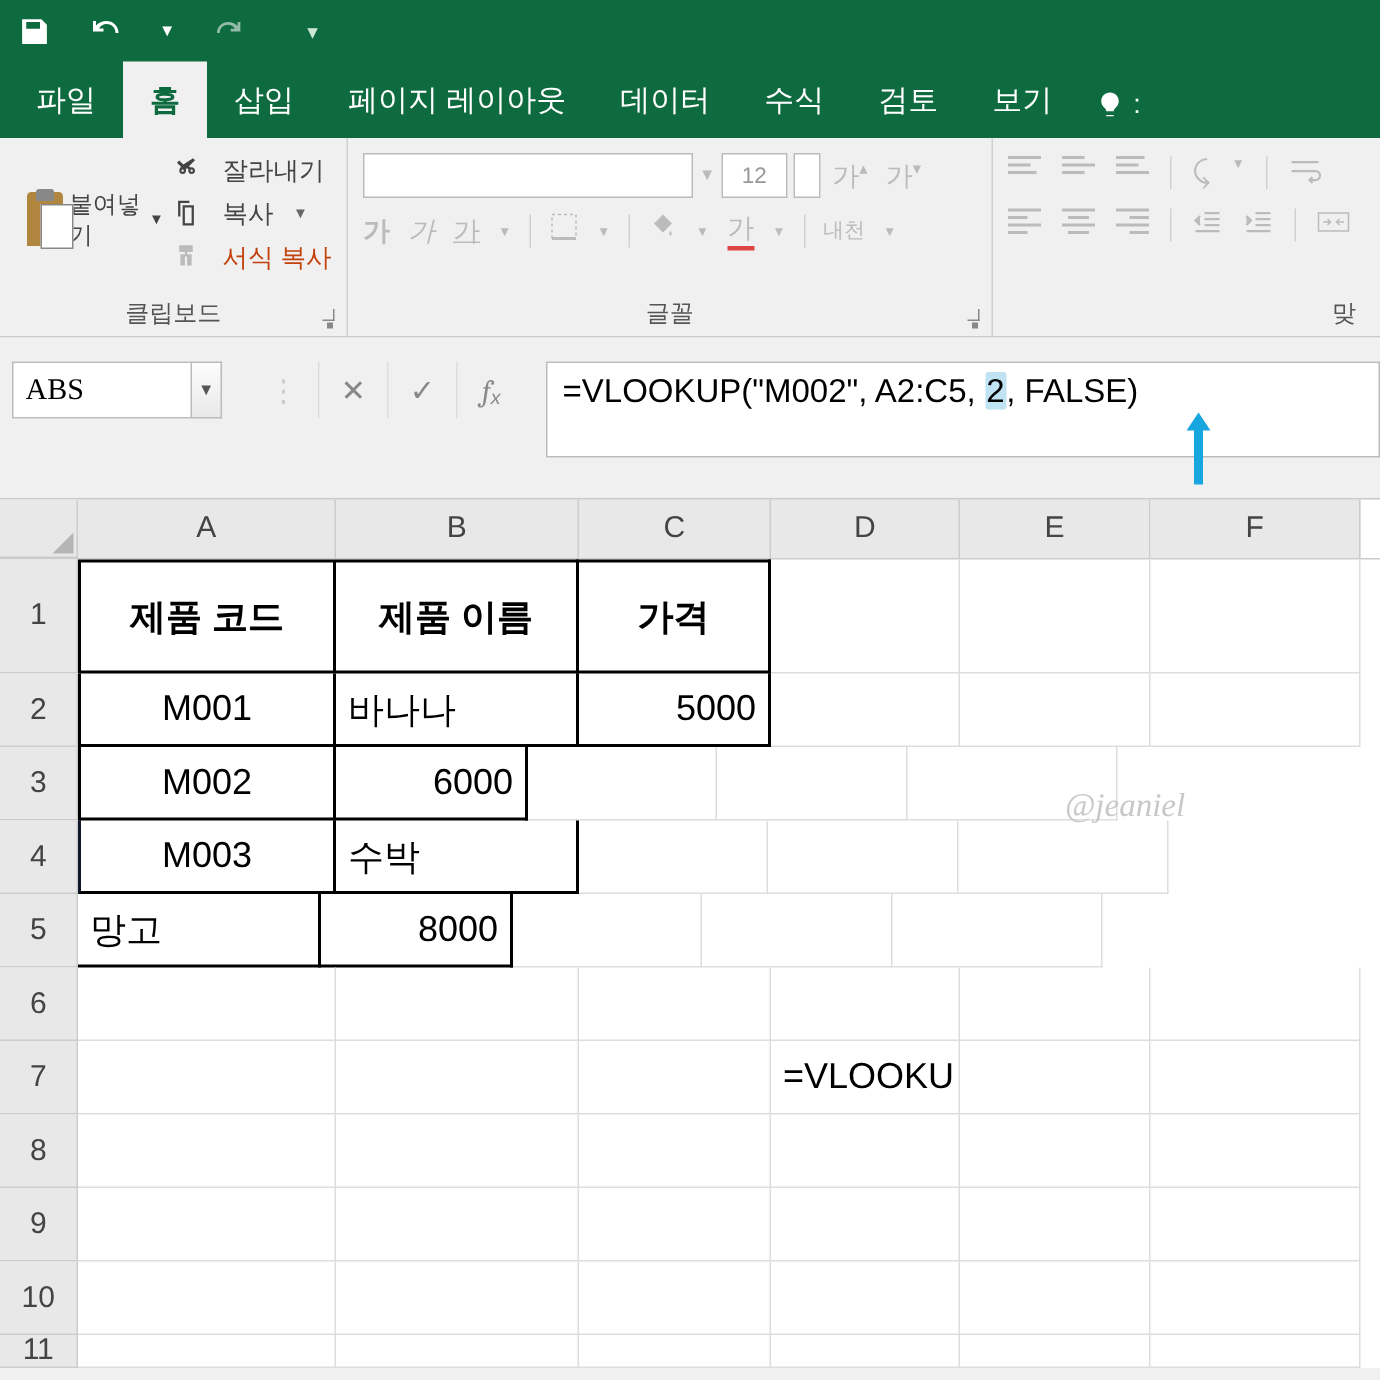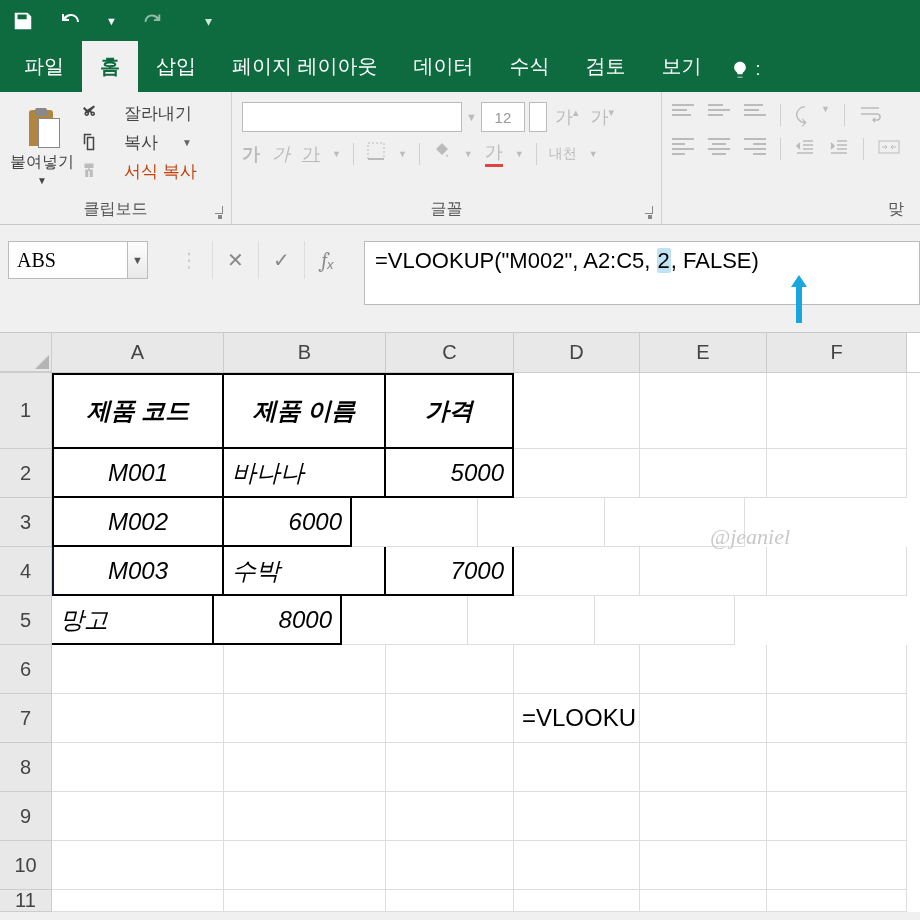--- a/index.html
+++ b/index.html
@@ -19,30 +19,30 @@
 
   
   .ribbon { background: #f0f0f0; height: 133px; border-bottom: 1px solid #c9c9c9; display: flex; }
   .group { border-right: 1px solid #d0d0d0; padding: 4px 10px 2px; display: flex; flex-direction: column; }
   .group-body { flex: 1; display: flex; gap: 6px; }
   .group-label { text-align: center; font-size: 16px; color: #555; padding: 2px 0; position: relative; }
   .group-caret { position: absolute; right: 0; bottom: 4px; width: 12px; height: 12px; }
   .group-caret::before { content: ""; position: absolute; width: 7px; height: 7px; border-right: 1px solid #888; border-bottom: 1px solid #888; }
   .group-caret::after { content: ""; position:absolute; width:4px; height:4px; background:#888; right:-1px; bottom:-1px; }
 
-  .paste-col { display:flex; flex-direction:column; align-items:center; justify-content:center; gap:2px; }
+  .paste-col { display:flex; flex-direction:row; align-items:center; justify-content:center; gap:2px; }
   .paste-icon { width: 42px; height: 42px; position: relative; }
   .clip-back { position:absolute; left:8px; top:2px; width:24px; height:36px; background:#b0853d; border-radius:3px 3px 0 0; }
   .clip-front { position:absolute; left:17px; top:10px; width:22px; height:30px; background:#fff; border:1px solid #888; }
   .clip-top { position:absolute; left:14px; top:0; width:12px; height:8px; background:#888; border-radius:2px 2px 0 0;}
   .paste-txt { font-size: 16px; color:#444; }
   .paste-drop { font-size: 10px; color:#444; }
 
   .clip-items { display:flex; flex-direction:column; gap:6px; padding-top:6px; }
-  .clip-row { display:flex; align-items:center; gap:24px; font-size:17px; color:#444; white-space:nowrap;text-align:right; }
+  .clip-row { display:flex; align-items:center; gap:13px; font-size:17px; color:#444; white-space:nowrap;text-align:right; }
   .clip-row.disabled { color:#c2410c; }
   .ci-icon { width:20px; height:20px; display:inline-flex; }
 
   .font-group .group-body { flex-direction:column; gap:8px; padding-top:6px;}
   .font-row1 { display:flex; gap:4px; align-items:center; }
   .fontbox { width:220px; height:30px; background:#fff; border:1px solid #bbb; }
   .sizebox { width:44px; height:30px; background:#fff; border:1px solid #bbb; display:flex; align-items:center; justify-content:center; font-size:15px; color:#999;}
   .sizedown {width:18px; height:30px; border:1px solid #bbb; background:#fff;}
   .smbtn { color:#bbb; font-size:18px; padding:0 4px;}
   .font-row2 { display:flex; gap:12px; align-items:center; color:#bbb; font-size:18px;}
@@ -76,21 +76,21 @@
   .rowhdr { width:52px; background:#e8e8e8; border-right:1px solid #ccc; border-bottom:1px solid #ccc; display:flex; align-items:center; justify-content:center; font-size:20px; color:#444;}
   .cell { border-right:1px solid #ddd; border-bottom:1px solid #ddd; display:flex; align-items:center; font-size:24px; padding:0 8px; overflow:hidden; white-space:nowrap;}
   .row { display:flex; }
   .row.h1 { height:76px;}
   .row.hd { height:49px;}
 
   .wA{width:172px;} .wB{width:162px;} .wC{width:128px;} .wD{width:126px;} .wE{width:127px;} .wF{width:140px;}
 
   
   .tbl { border-top:2px solid #000; border-left:2px solid #000; }
-  .tc { border-right:2px solid #000 !important; border-bottom:2px solid #000 !important;font-style:italic; }
+  .tc { border-right:2px solid #000 !important; border-bottom:2px solid #000 !important; }
   .th { font-weight:700; justify-content:center;}
   .tcA{justify-content:center;}
   .tcC{justify-content:flex-end;text-align:right;}
 
   .wm { position:absolute; left:710px; top:524px; color:#c8c8c8; font-size:22px; font-style:italic; font-family:"Segoe Script","Brush Script MT",cursive; pointer-events:none;}
 
 </style>
 </head>
 <body>
 
@@ -336,21 +336,20 @@
     <div class="cell wA tc tcA" style="border-left:2px solid #000">M002</div>
     <div class="cell wC tc tcC">6000</div>
     <div class="cell wD"></div>
     <div class="cell wE"></div>
     <div class="cell wF"></div>
   </div>
   <div class="row hd">
     <div class="rowhdr">4</div>
     <div class="cell wA tc tcA" style="border-left:2px solid #0f172a">M003</div>
     <div class="cell wB tc">수박</div>
-    <div class="cell wC tc tcC">7000</div>
     <div class="cell wD"></div>
     <div class="cell wE"></div>
     <div class="cell wF"></div>
   </div>
   <div class="row hd">
     <div class="rowhdr">5</div>
     <div class="cell wB tc">망고</div>
     <div class="cell wC tc tcC">8000</div>
     <div class="cell wD"></div>
     <div class="cell wE"></div>

